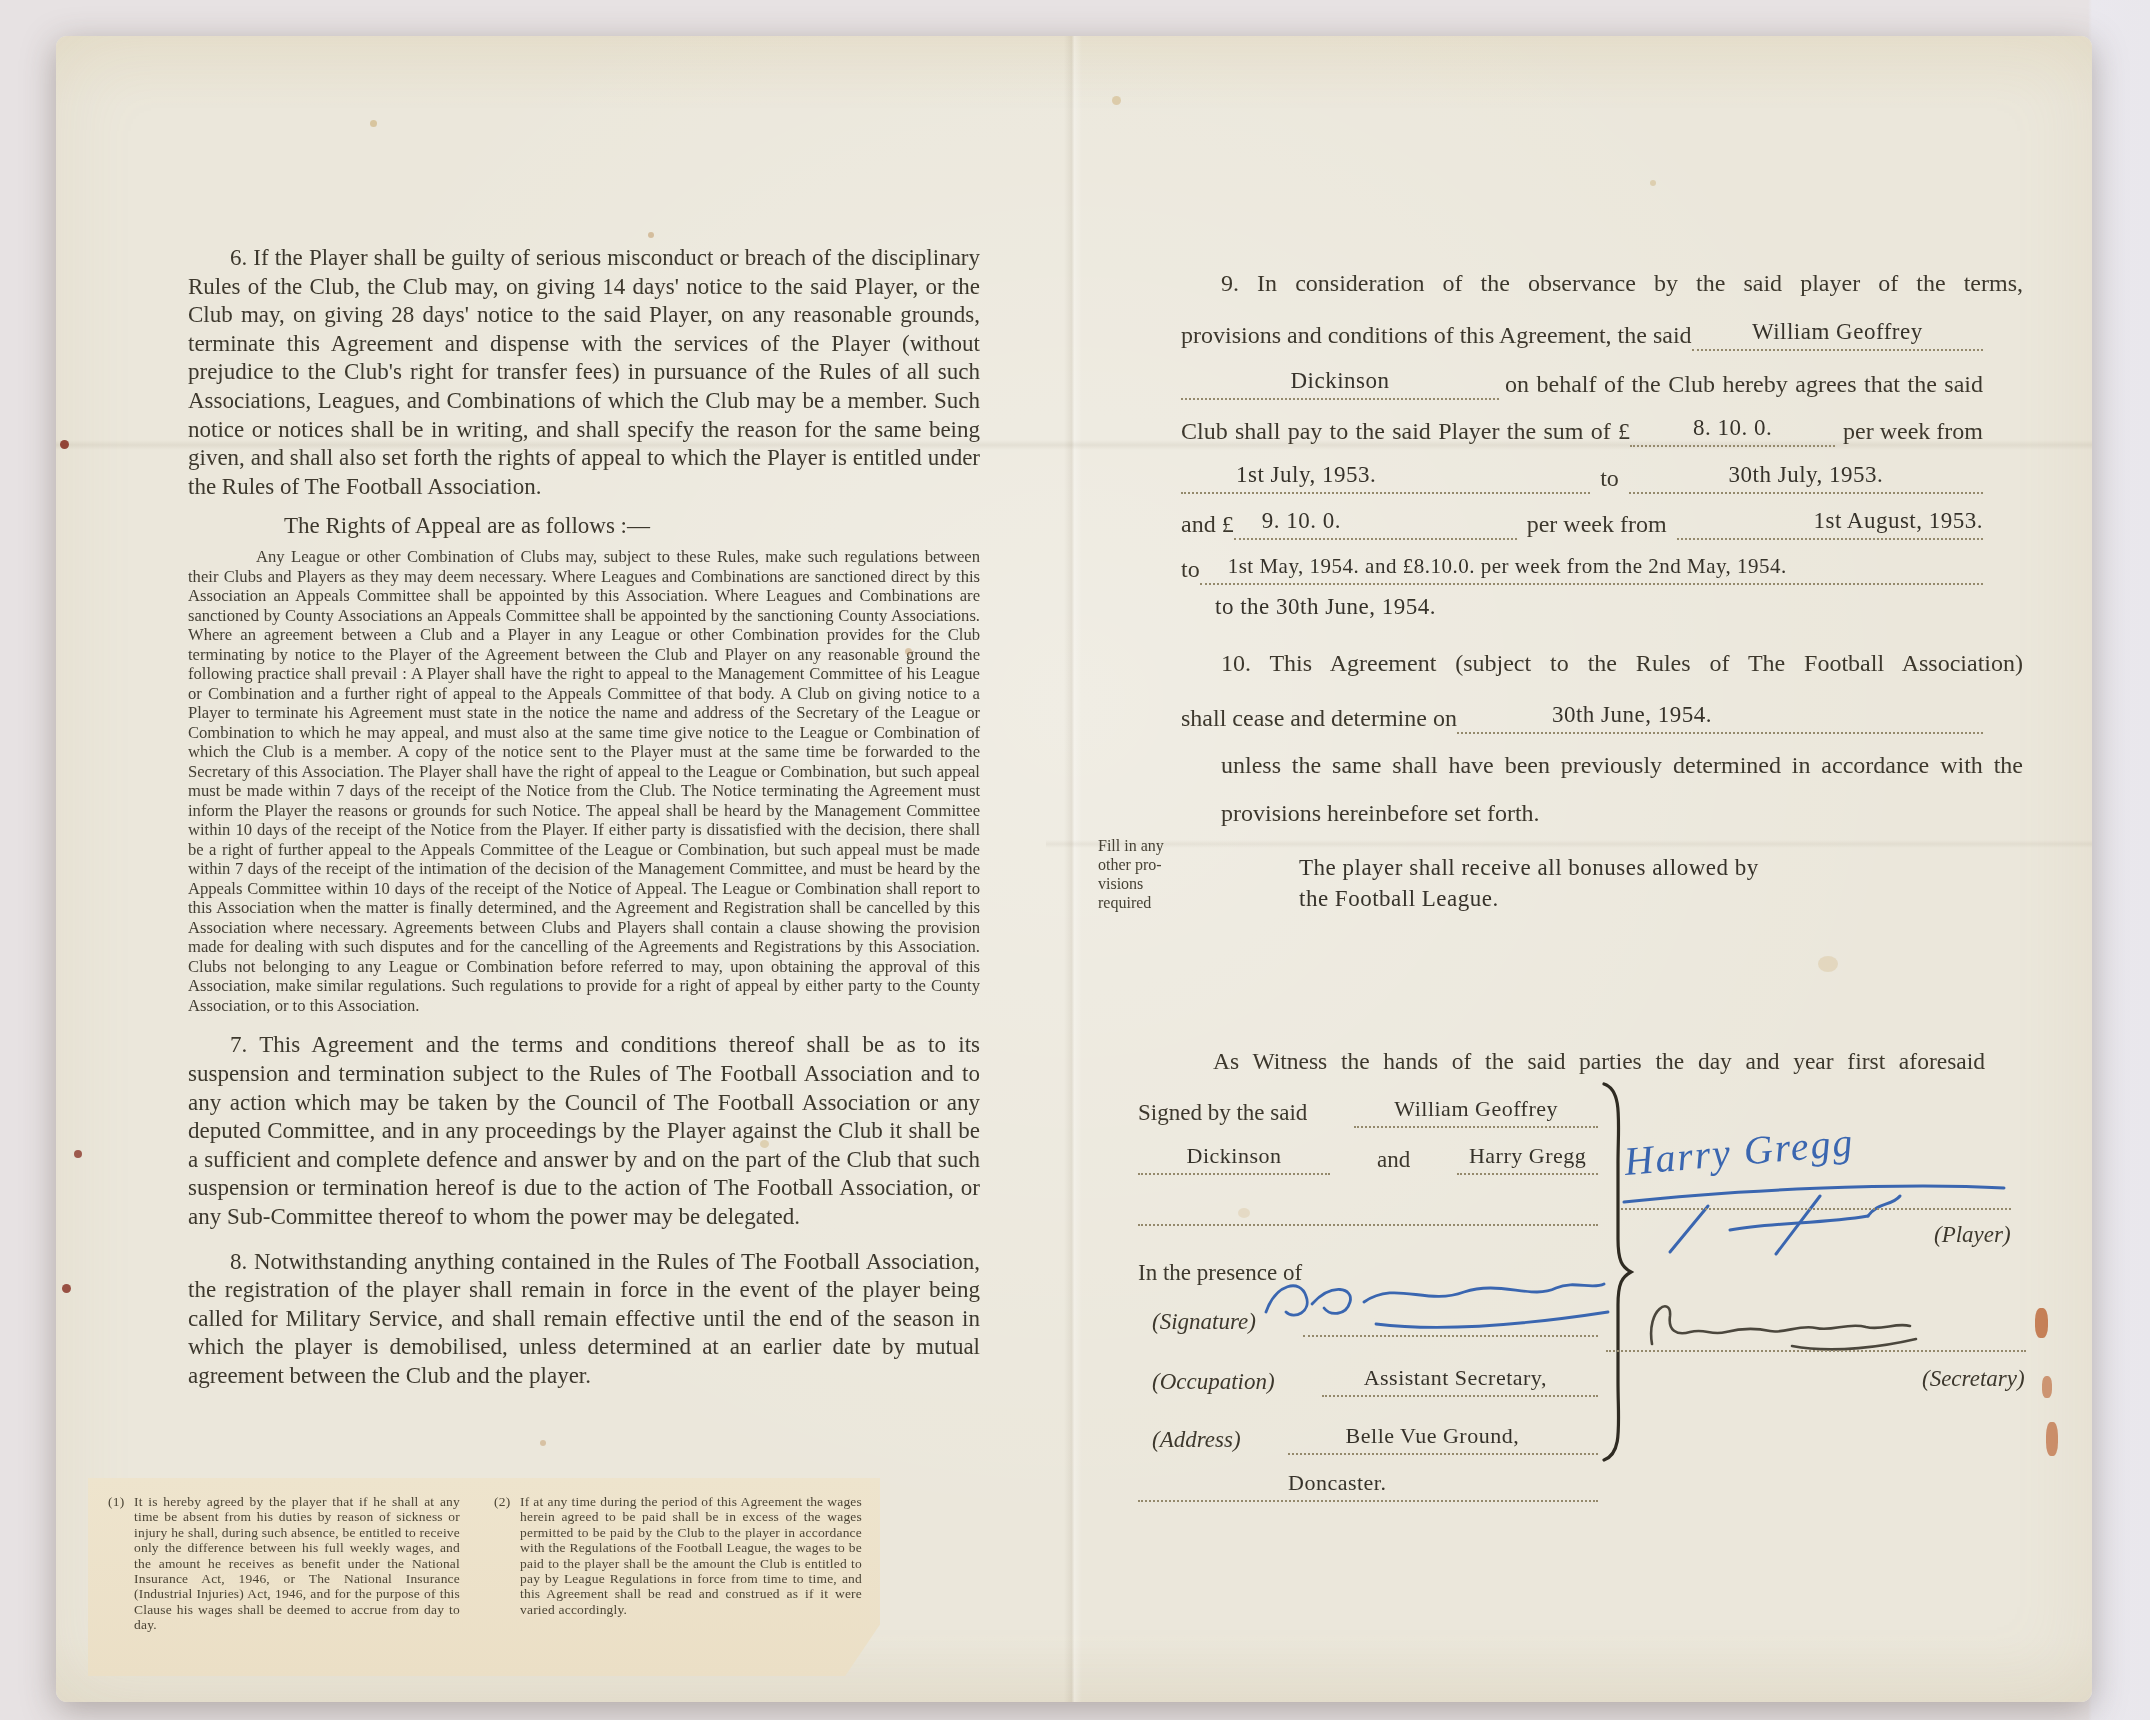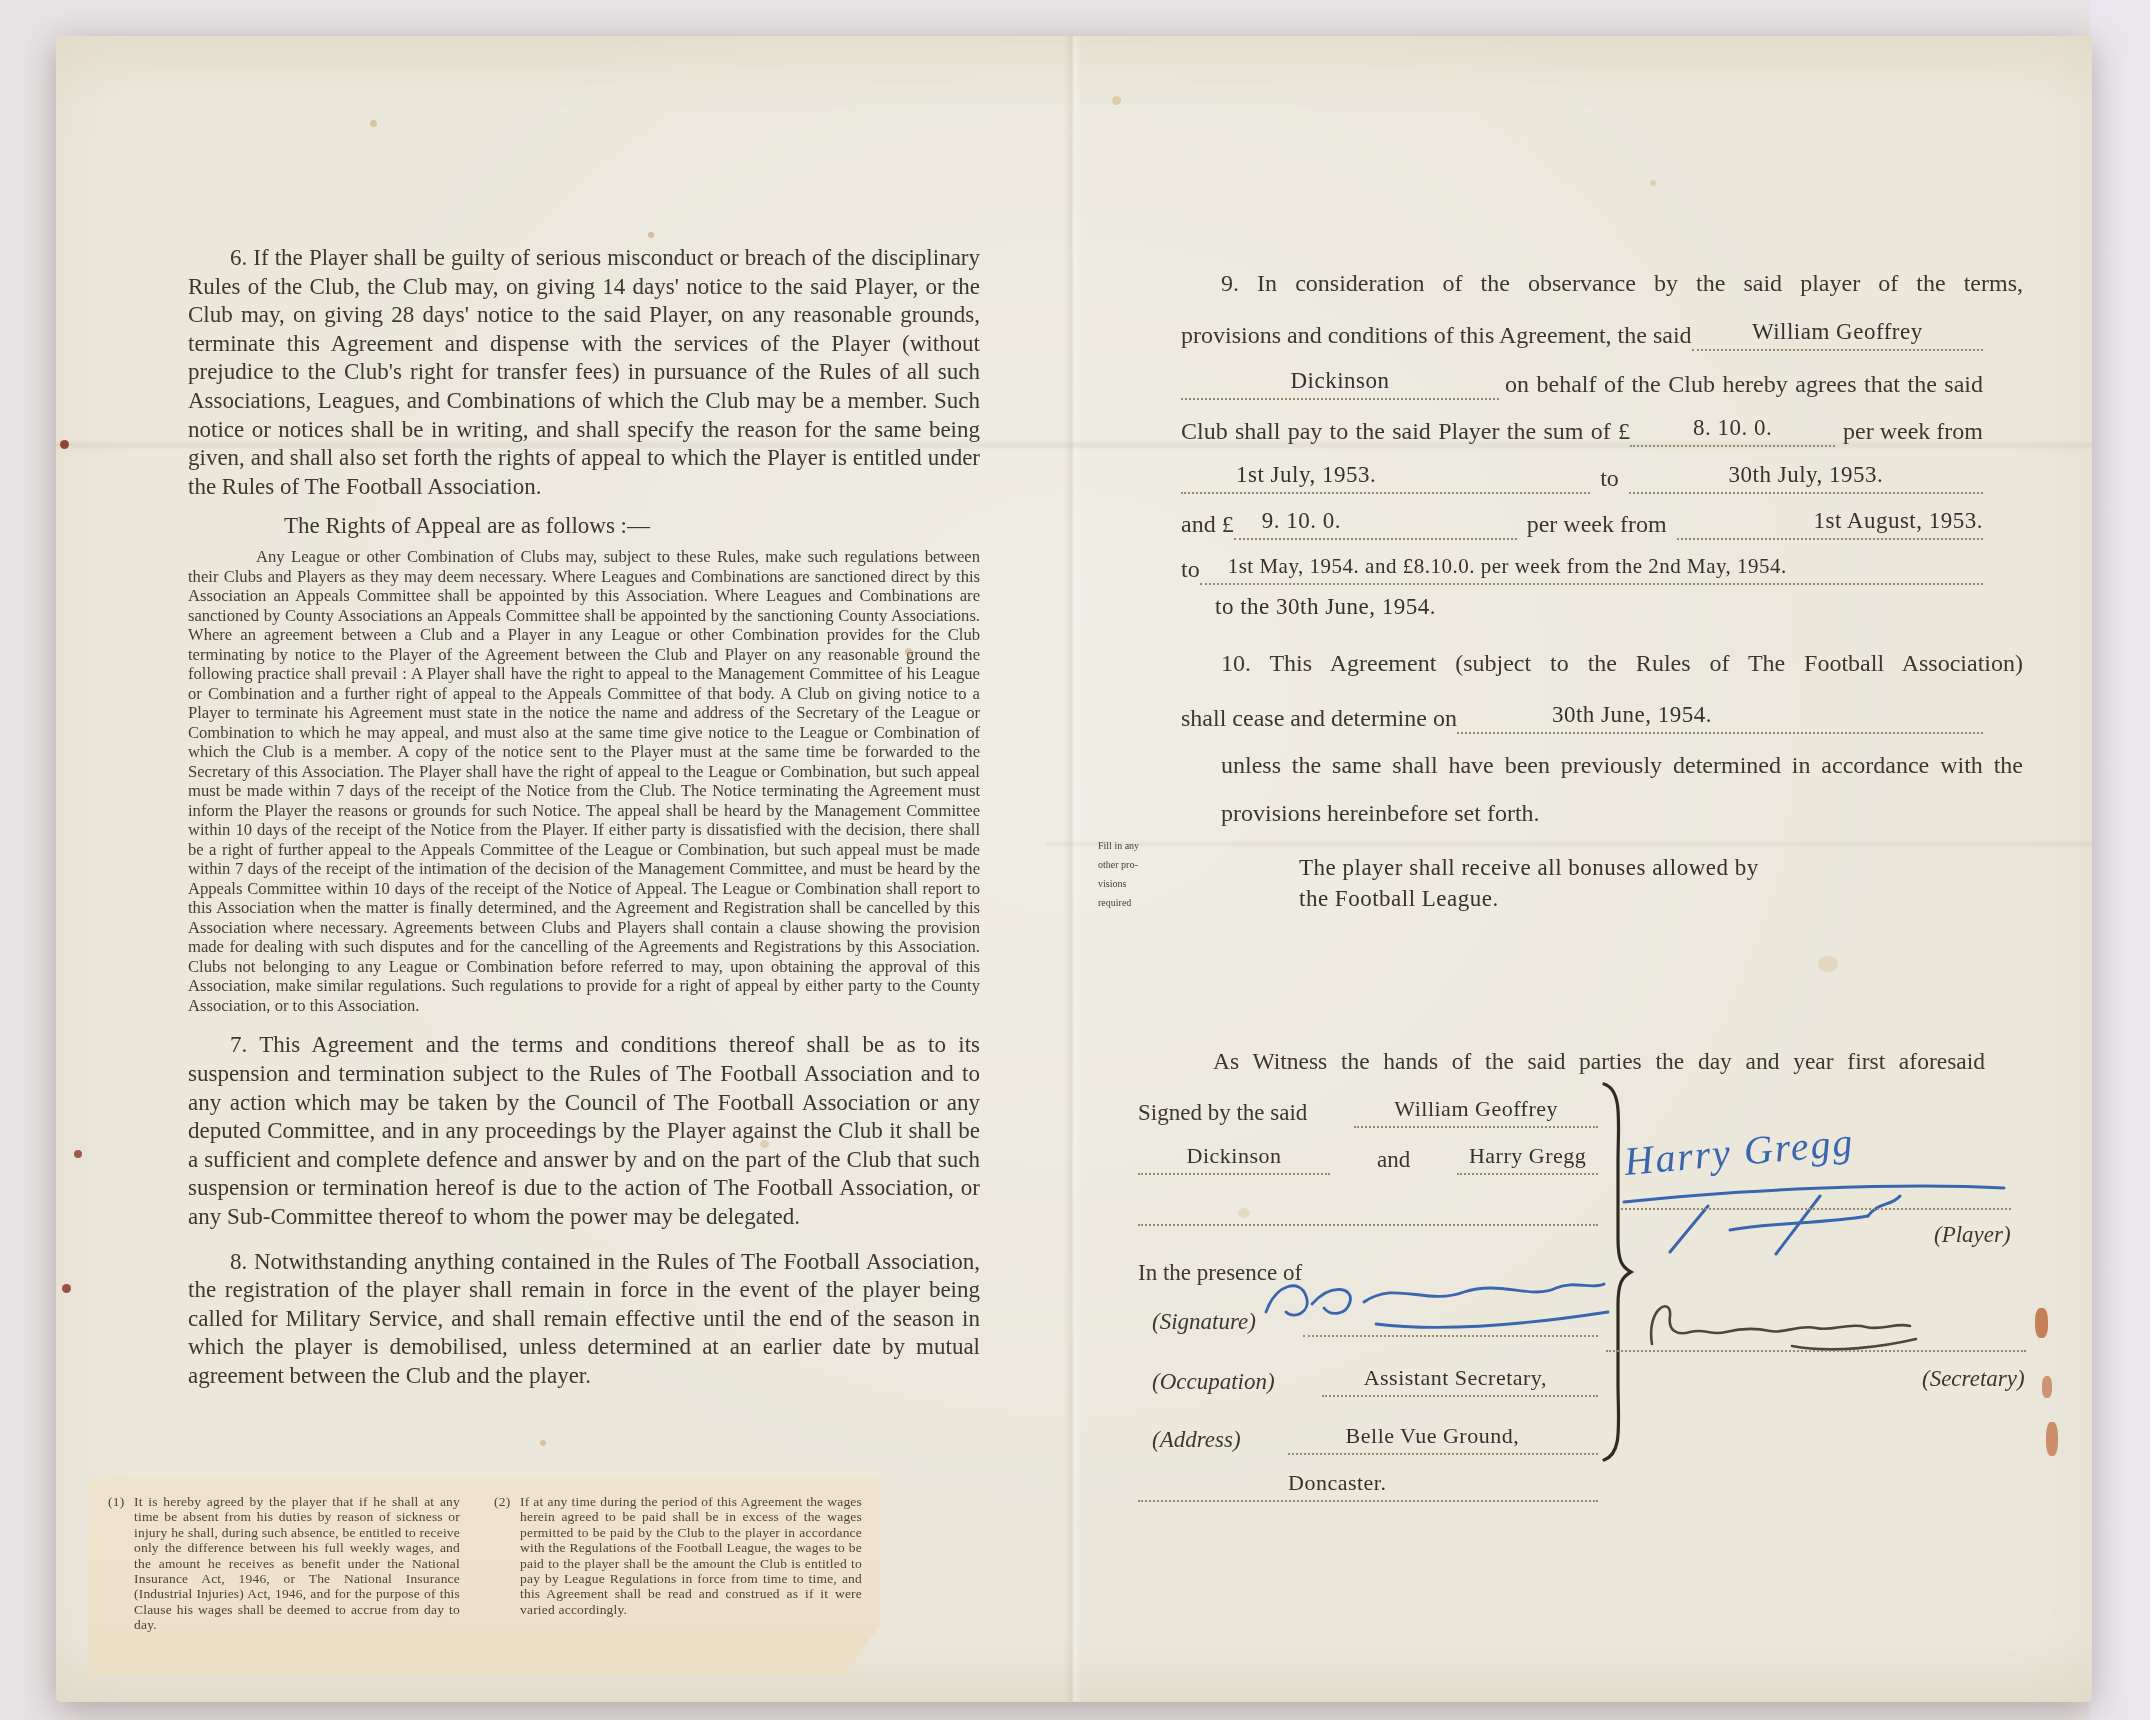--- a/index.html
+++ b/index.html
@@ -1,18 +1,18 @@
 <!DOCTYPE html>
 <html><head>
 <meta charset="utf-8">
 <style>
   html,body{margin:0;padding:0;width:2150px;height:1720px;overflow:hidden;
     background:linear-gradient(90deg,#e7e2e3 0px,#e7e2e3 2088px,#eae8ee 2092px,#e9e7ec 2150px);
     font-family:"Liberation Serif","DejaVu Serif",serif;}
-  .paper{position:absolute;left:56px;top:36px;width:2036px;height:1666px;border-radius:6px;
+  .paper{position:absolute;left:56px;top:36px;width:2036px;height:1666px;border-radius:11px;
     background:
       radial-gradient(ellipse at 50% 40%, rgba(255,255,255,.25), rgba(0,0,0,0) 60%),
       linear-gradient(180deg,#e9e3d2 0px,#ebe7db 70px,#ebe7db 1600px,#e7e2d3 1666px);
     box-shadow:0 8px 34px rgba(80,66,58,.38), inset 0 0 80px rgba(176,155,112,.14);}
   
   .crease-v{position:absolute;left:1008px;top:0;width:18px;height:100%;
     background:linear-gradient(90deg,transparent,rgba(118,102,76,.10) 42%,rgba(255,255,255,.28) 58%,transparent);}
   .crease-h1{position:absolute;left:0;top:404px;width:100%;height:10px;
     background:linear-gradient(180deg,transparent,rgba(118,102,76,.09),transparent);}
   .crease-h2{position:absolute;left:990px;top:804px;width:1046px;height:8px;
@@ -44,21 +44,21 @@
   .lbl{font-size:24px;line-height:31px;color:#3d382d;white-space:nowrap;}
   .jfull{display:block;flex:1;text-align:justify;text-align-last:justify;}
   .jline{position:absolute;left:0;width:802px;font-size:24px;line-height:31px;color:#3d382d;
     text-align:justify;text-align-last:justify;margin-left:40px;}
   .fill{flex:1;border-bottom:2px dotted #94896c;display:flex;align-items:flex-end;justify-content:center;min-width:30px;}
   .fill>.t{transform:translateY(-4px);white-space:nowrap;font-size:23px;}
   .fl-start{justify-content:flex-start;}
   .fl-end{justify-content:flex-end;}
   .indent{padding-left:34px;}
   
-  .margin-note{position:absolute;left:1042px;top:800px;width:110px;font-size:10px;line-height:19px;color:#464134;}
+  .margin-note{position:absolute;left:1042px;top:800px;width:110px;font-size:16px;line-height:19px;color:#464134;}
   .provision{position:absolute;left:1227px;top:816px;font-size:23px;line-height:31px;margin-left:16px;}
   
   .wit-head{position:absolute;left:1157px;top:1012px;width:772px;font-size:23.5px;
     text-align:justify;text-align-last:justify;color:#3d382d;}
   .wrow{position:absolute;left:1082px;width:460px;display:flex;align-items:flex-end;height:42px;gap:39px;}
   .wrow .lbl{font-size:23px;padding-right:8px;}
   .wrow .fill>.t{font-size:22px;}
   .brace{position:absolute;left:1540px;top:1045px;}
   .sig-player-name{position:absolute;left:1568px;top:1092px;font-style:italic;font-size:40px;
     color:#3a66b0;transform:rotate(-5deg);letter-spacing:2px;}

